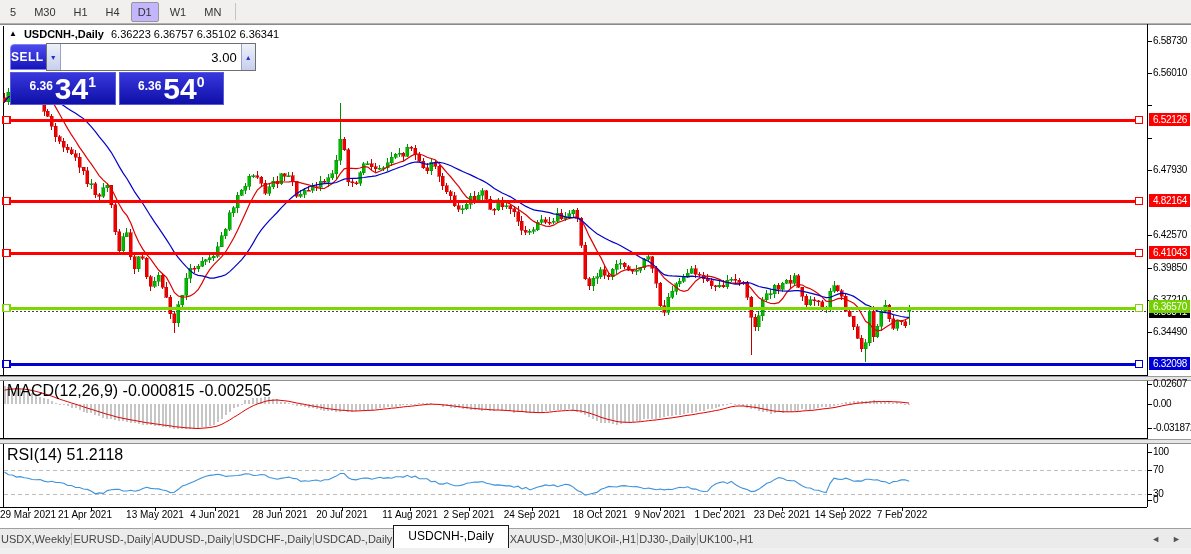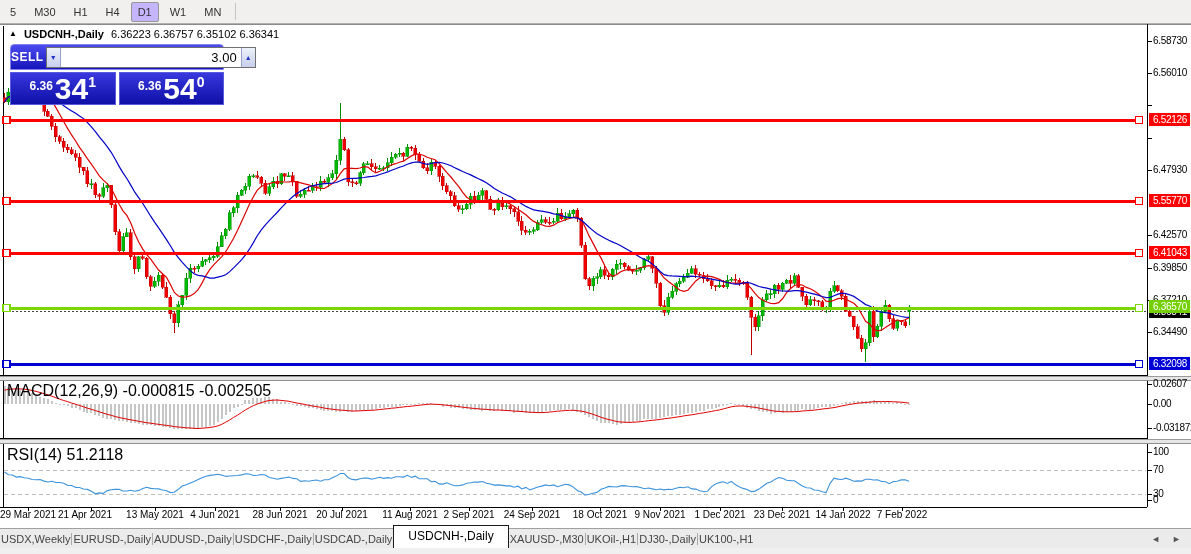--- a/index.html
+++ b/index.html
@@ -44,21 +44,21 @@
   .ind-label { position:absolute; font-size:16px; color:#000; z-index:10; white-space:nowrap; }
   
   .trade-panel { position:absolute; left:10px; top:44px; width:214px; height:61px; z-index:20; }
   .tp-row1 {
     position:absolute; left:0; top:0; width:214px; height:26px;
     background:linear-gradient(#4B4BEE,#1515BB);
     border:1px solid #8080EE; border-radius:4px 4px 0 0;
     display:flex; align-items:center;
   }
   .tp-side { width:52px; text-align:center; color:#FFF; font-size:12px; font-weight:bold; letter-spacing:.5px; cursor:pointer; }
-  .tp-spin { flex:1; height:21px; margin:0 2px; display:flex; background:#FFF; border:1px solid #707070; }
+  .tp-spin { flex:1; height:28px; margin:0 2px; display:flex; background:#FFF; border:1px solid #707070; }
   .spin-btn {
     width:14px; background:linear-gradient(#EDF1FA,#C7CFEC);
     border-right:1px solid #9AA2CC; border-left:1px solid #9AA2CC;
     color:#2233CC; font-size:7px; display:flex; align-items:center; justify-content:center; cursor:pointer;
   }
   .spin-btn:first-child { border-left:none; }
   .spin-btn:last-child  { border-right:none; }
   .vol-input { flex:1; border:none; outline:none; text-align:right; font-size:13px; padding-right:4px; font-family:"Liberation Sans",sans-serif; color:#000; min-width:0; }
   .tp-row2 { position:absolute; left:0; top:28px; width:214px; height:33px; display:flex; gap:3px; }
   .tp-price {
@@ -910,39 +910,39 @@
     <div class="axis-label" style="top: 294px;">6.37210</div>
     <div class="axis-label" style="top: 326px;">6.34490</div>
     <div class="axis-label" style="top: 378px;">0.02607</div>
     <div class="axis-label" style="top: 398px;">0.00</div>
     <div class="axis-label" style="top: 422px;">-0.031872</div>
     <div class="axis-label" style="top: 446px;">100</div>
     <div class="axis-label" style="top: 464px;">70</div>
     <div class="axis-label" style="top: 488px;">30</div>
     <div class="axis-label" style="top: 494px;">0</div>
     <div class="axis-badge" style="top: 113px; background: rgb(255, 0, 0);">6.52126</div>
-    <div class="axis-badge" style="top: 194px; background: rgb(255, 0, 0);">5.55770</div>
+    <div class="axis-badge" style="top: 194px; background: rgb(255, 0, 0);">4.82164</div>
     <div class="axis-badge" style="top: 246px; background: rgb(255, 0, 0);">6.41043</div>
     <div class="axis-badge" style="top: 305px; background: rgb(0, 0, 0);">6.36341</div>
     <div class="axis-badge" style="top: 300px; background: rgb(116, 208, 2);">6.36570</div>
     <div class="axis-badge" style="top: 357px; background: rgb(0, 0, 214);">6.32098</div>
     <div class="date-label" style="left: 28px;">29 Mar 2021</div>
     <div class="date-label" style="left: 85px;">21 Apr 2021</div>
     <div class="date-label" style="left: 155px;">13 May 2021</div>
     <div class="date-label" style="left: 215px;">4 Jun 2021</div>
     <div class="date-label" style="left: 280px;">28 Jun 2021</div>
     <div class="date-label" style="left: 342px;">20 Jul 2021</div>
     <div class="date-label" style="left: 410px;">11 Aug 2021</div>
     <div class="date-label" style="left: 469px;">2 Sep 2021</div>
     <div class="date-label" style="left: 532px;">24 Sep 2021</div>
     <div class="date-label" style="left: 600px;">18 Oct 2021</div>
     <div class="date-label" style="left: 660px;">9 Nov 2021</div>
     <div class="date-label" style="left: 720px;">1 Dec 2021</div>
     <div class="date-label" style="left: 782px;">23 Dec 2021</div>
-    <div class="date-label" style="left: 843px;">14 Jan 2022</div>
+    <div class="date-label" style="left: 843px;">14 Sep 2022</div>
     <div class="date-label" style="left: 902px;">7 Feb 2022</div>
   </div>
 
 <div class="tabbar" id="tabbar">
     <div class="tab">USDX,Weekly</div>
     <div class="tab-sep"></div>
     <div class="tab">EURUSD-,Daily</div>
     <div class="tab-sep"></div>
     <div class="tab">AUDUSD-,Daily</div>
     <div class="tab-sep"></div>

